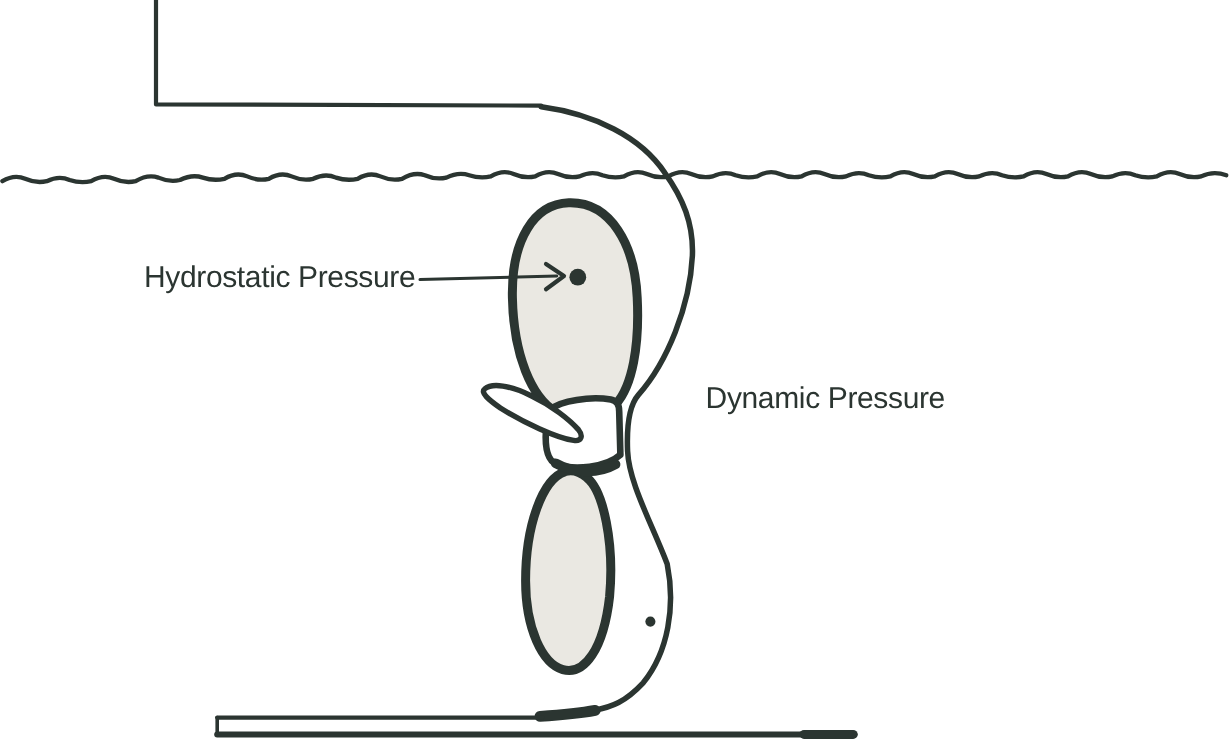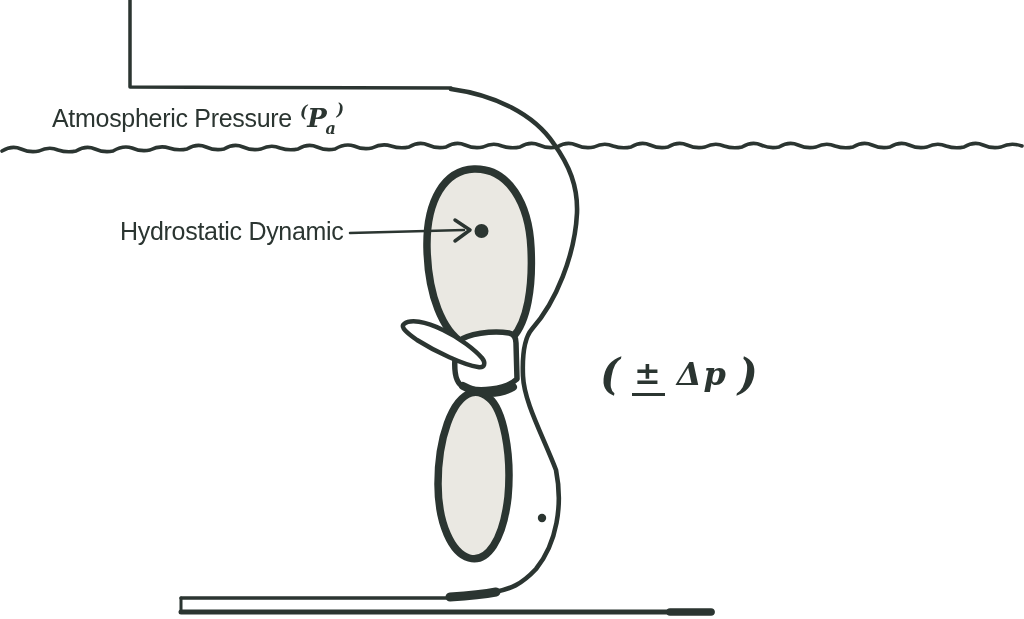--- a/index.html
+++ b/index.html
@@ -119,25 +119,22 @@
       <path stroke-width="7.5" d="M670,612 L711,612"></path>
 
       <path stroke-width="2.5" d="M350,233 L464,230"></path>
       <path stroke-width="3.5" d="M455,220 L470,230 L455,241"></path>
       <circle cx="481.5" cy="231" r="7" fill="#2b3531" stroke="none"></circle>
 
       <circle cx="542" cy="518" r="4.2" fill="#2b3531" stroke="none"></circle>
     </g>
   </svg>
 
-  <div class="label" style="left:52px; top:103px;">
-    <span>Atmospheric Pressure</span><span class="hand sym-atm"><span class="po">(</span><span class="pl">P</span><span class="ps">a</span><span class="pc">)</span></span>
+
+  <div class="label" style="left:120px; top:217px;">
+    <span>Hydrostatic Pressure</span>
   </div>
 
-  <div class="label" style="left:120px; top:217px;">
-    <span>Hydrostatic Dynamic</span>
-  </div>
-
-  <div class="label hand sym-dyn" style="left:600px; top:348px;">
-    <span class="po">(</span><span class="pm">±</span><span class="dp">Δp</span><span class="pc">)</span>
+  <div class="label" style="left:588px; top:318px;">
+    <span>Dynamic Pressure</span>
   </div>
 
 </div>
 
 </body></html>

